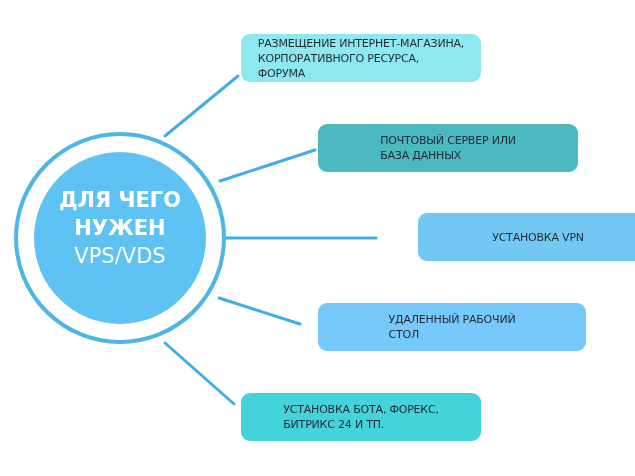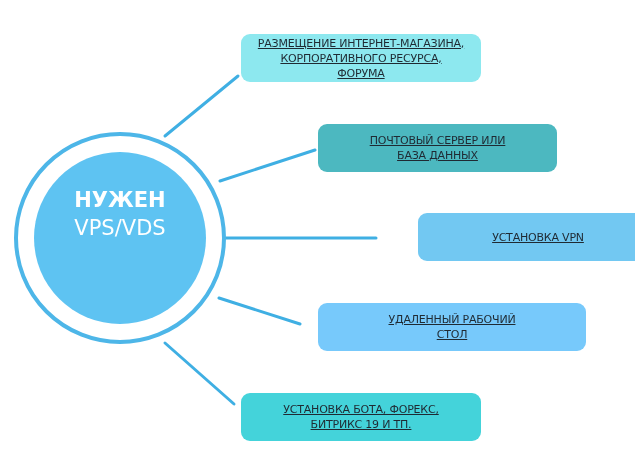--- a/index.html
+++ b/index.html
@@ -1,57 +1,58 @@
 <!DOCTYPE html>
 <html><head>
 <meta charset="utf-8">
 <style>
   html, body { margin:0; padding:0; }
   body { width:635px; height:476px; background:#ffffff; position:relative; overflow:hidden;
          font-family:"DejaVu Sans", sans-serif; }
   #diagram { position:absolute; left:0; top:0; width:635px; height:476px; }
   .box { position:absolute; border-radius:9px; display:flex; align-items:center; justify-content:center;
-         text-align:center; color:#1f2a33; font-size:11px; line-height:15px; letter-spacing:-0.2px;
-         white-space:pre-line; box-sizing:border-box; padding:0 8px;text-decoration:underline; }
+         color:#1f2a33; font-size:11px; line-height:15px; letter-spacing:-0.2px;
+         white-space:pre-line; box-sizing:border-box; padding:0 8px; }
   .center-text { position:absolute; left:35px; top:186px; width:170px; text-align:center; color:#ffffff; }
   .ct-bold { font-weight:bold; font-size:21px; line-height:28px; display:block; }
   .ct-light { font-size:21px; line-height:28px; display:block; }
 </style>
 </head>
 <body>
 
 <div id="diagram">
   <svg width="635" height="476" style="position:absolute;left:0;top:0">
     <line x1="165" y1="136" x2="238" y2="76" stroke="#3fafe3" stroke-width="3" stroke-linecap="round"></line>
     <line x1="220" y1="181" x2="315" y2="150" stroke="#3fafe3" stroke-width="3" stroke-linecap="round"></line>
     <line x1="226" y1="238" x2="376" y2="238" stroke="#3fafe3" stroke-width="3" stroke-linecap="round"></line>
     <line x1="219" y1="298" x2="300" y2="324" stroke="#3fafe3" stroke-width="3" stroke-linecap="round"></line>
     <line x1="165" y1="343" x2="234" y2="404" stroke="#3fafe3" stroke-width="3" stroke-linecap="round"></line>
     <circle cx="120" cy="238" r="104" fill="#ffffff" stroke="#4db6e8" stroke-width="4"></circle>
     <circle cx="120" cy="238" r="86" fill="#5ec3f2"></circle>
   </svg>
 
   <div class="center-text">
+    <span class="ct-bold">ДЛЯ ЧЕГО</span>
     <span class="ct-bold">НУЖЕН</span>
     <span class="ct-light">VPS/VDS</span>
   </div>
 
   <div class="box" style="left:241px;top:34px;width:240px;height:48px;background:#8de8ef;">
     <span>РАЗМЕЩЕНИЕ ИНТЕРНЕТ-МАГАЗИНА,
 КОРПОРАТИВНОГО РЕСУРСА,
 ФОРУМА</span>
   </div>
-  <div class="box" style="left:318px;top:124px;width:239px;height:48px;background:#4cb8c0;">
+  <div class="box" style="left:318px;top:124px;width:260px;height:48px;background:#4cb8c0;">
     <span>ПОЧТОВЫЙ СЕРВЕР ИЛИ
 БАЗА ДАННЫХ</span>
   </div>
   <div class="box" style="left:378px;top:213px;width:240px;height:48px;background:#72c8f2;margin-left:40px;">
     <span>УСТАНОВКА VPN</span>
   </div>
   <div class="box" style="left:318px;top:303px;width:268px;height:48px;background:#77c9fb;">
     <span>УДАЛЕННЫЙ РАБОЧИЙ
 СТОЛ</span>
   </div>
   <div class="box" style="left:241px;top:393px;width:240px;height:48px;background:#44d3da;">
     <span>УСТАНОВКА БОТА, ФОРЕКС,
-БИТРИКС 19 И ТП.</span>
+БИТРИКС 24 И ТП.</span>
   </div>
 </div>
 
 </body></html>

